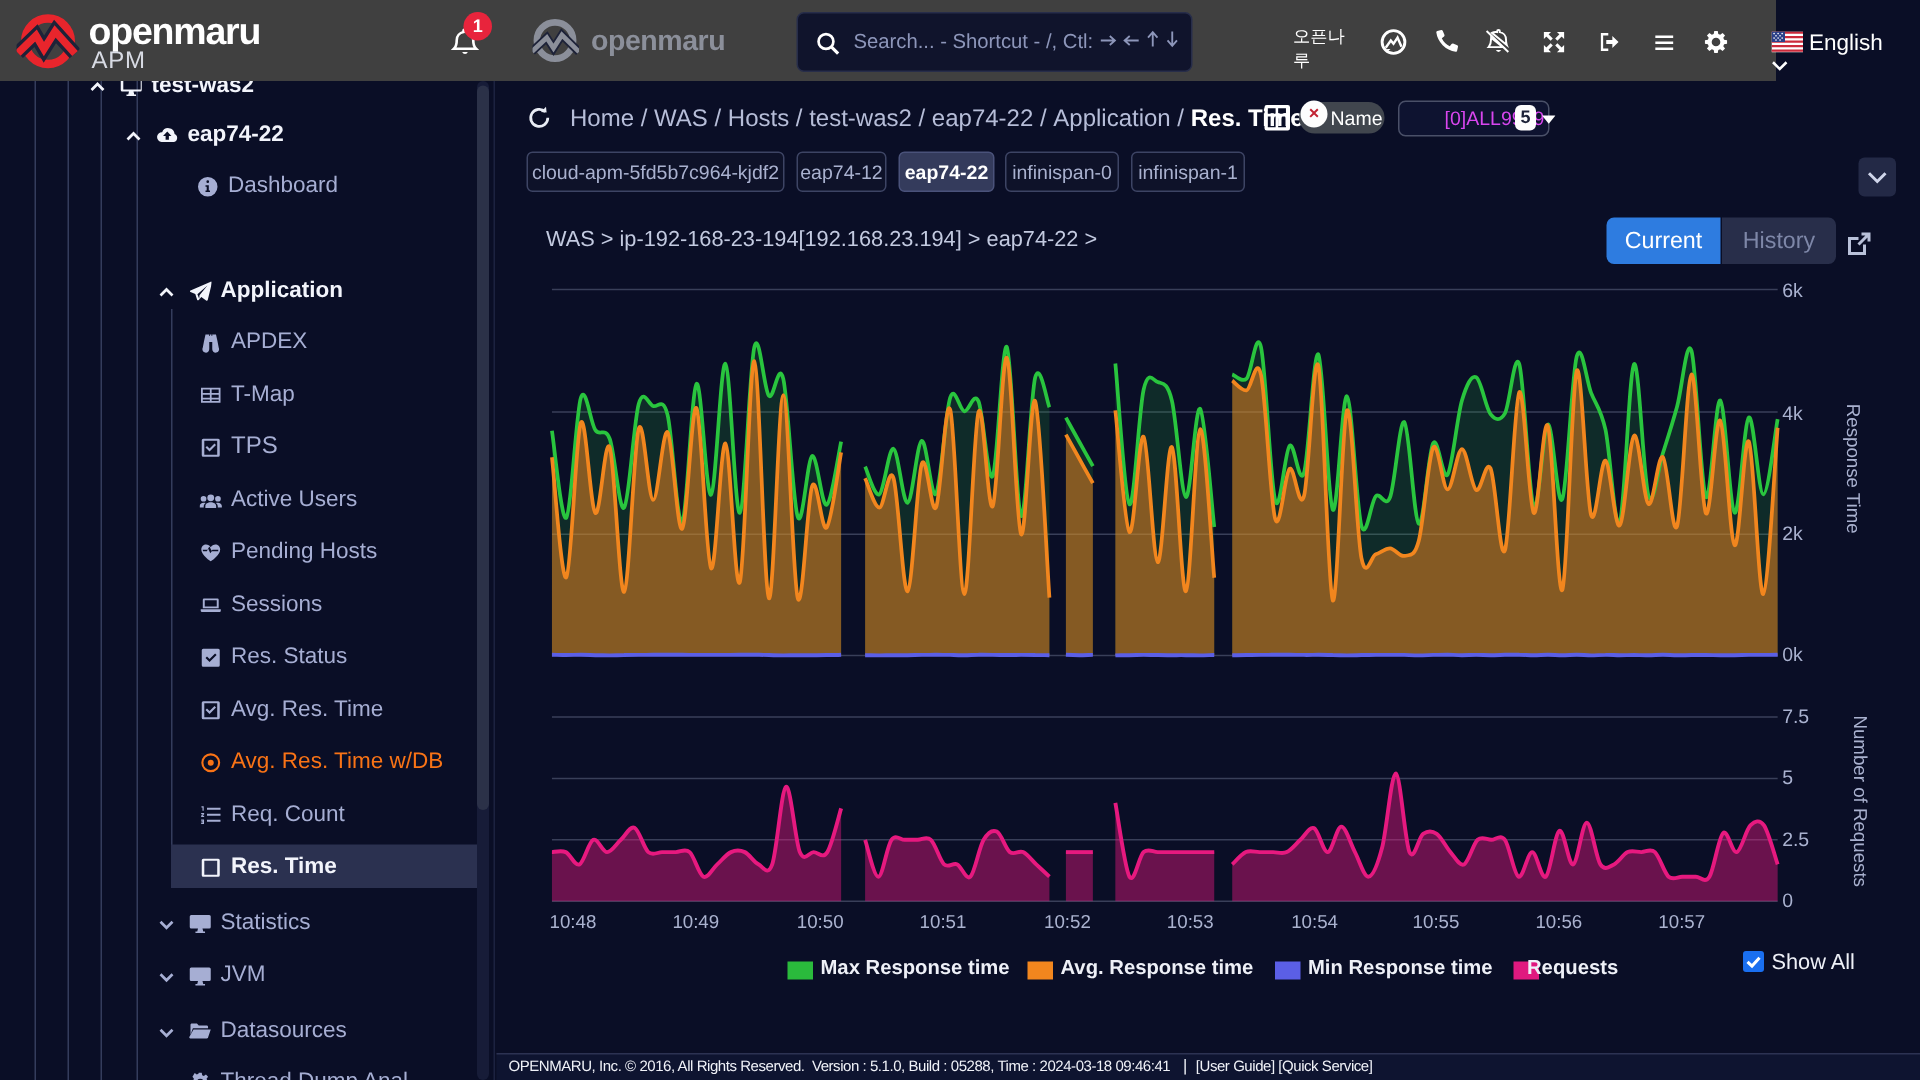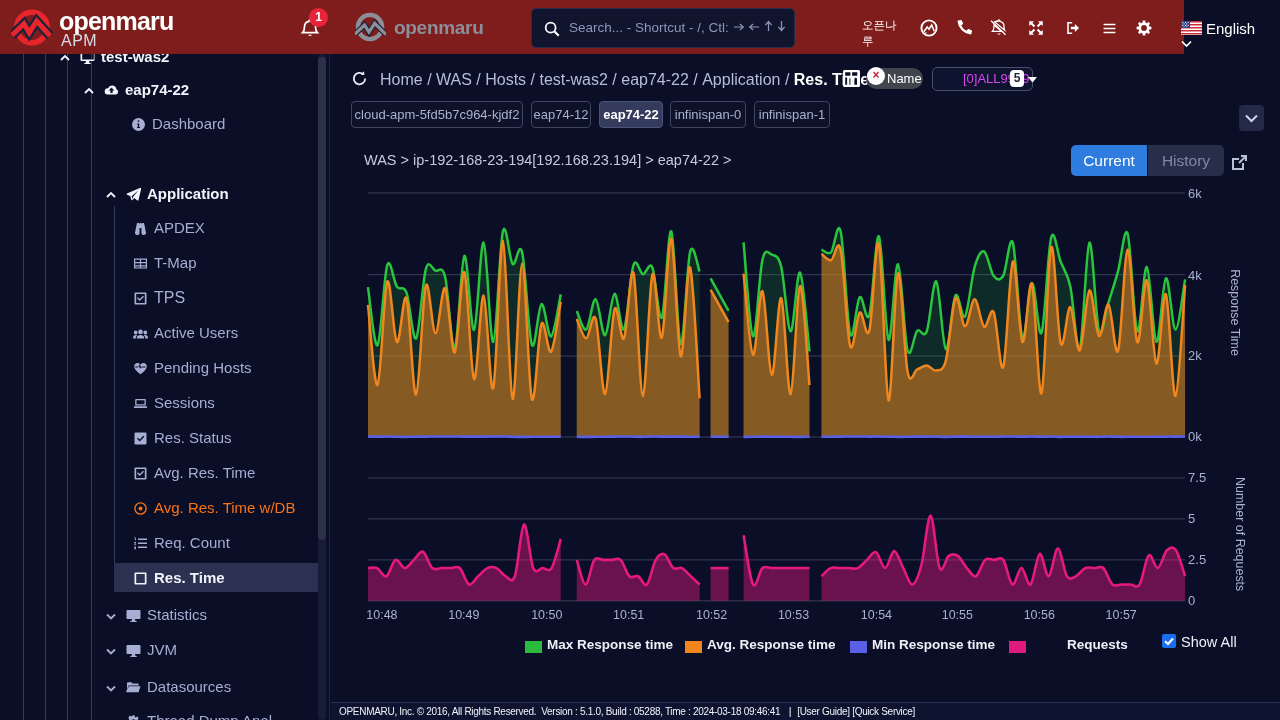--- a/index.html
+++ b/index.html
@@ -1,17 +1,17 @@
 <!DOCTYPE html>
 <html><head><meta charset="utf-8"><style>
 * { margin:0; padding:0; box-sizing:border-box; }
 html,body { width:1280px; height:720px; overflow:hidden; background:#0a0e26; font-family:"Liberation Sans", sans-serif; }
 .abs { position:absolute; }
 .vline { position:absolute; width:1px; background:#343c5c; }
-#header { position:absolute; left:0; top:0; width:1184px; height:54px; background:#7f1d1d; z-index:5; }
+#header { position:absolute; left:0; top:0; width:1184px; height:54px; background:#404040; z-index:5; }
 #sidebar { position:absolute; left:0; top:54px; width:330px; height:666px; background:#0a0e26; overflow:hidden; border-right:1px solid #1c2240; }
 #main { position:absolute; left:331px; top:54px; width:949px; height:666px; background:#0a0e26; }
 .bc { color:#b6bdd8; font-size:16px; }
 .tag { position:absolute; top:47px; height:27px; border:1px solid #3d4464; border-radius:4px; color:#a9b1cf; font-size:13px; line-height:25px; text-align:center; white-space:nowrap; overflow:hidden; background:rgba(20,25,48,0.4); }
 </style></head>
 <body>
 <div id="header">
   <svg style="position:absolute;left:11px;top:7px" width="42" height="42" viewBox="0 0 42 42">
 <circle cx="21" cy="20.5" r="15.2" fill="none" stroke="#e8252c" stroke-width="5.6"></circle>
 <path d="M1 28.3 L13 16.7 L18.3 25.7 L25.7 14 L39 28.7" fill="none" stroke="#1d2238" stroke-width="9.5" stroke-linejoin="miter" transform="translate(0,0)"></path>
@@ -354,21 +354,21 @@
   </svg>
 
   <div class="abs" style="left:0;top:583px;width:949px;height:30px;color:#eef0f7;font-size:13.5px;font-weight:700;">
     <span class="abs" style="left:194px;top:4px;width:17px;height:12px;background:#2aba3c;"></span>
       <span class="abs" style="left:216px;">Max Response time</span>
     <span class="abs" style="left:354px;top:4px;width:17px;height:12px;background:#f2861e;"></span>
       <span class="abs" style="left:376px;">Avg. Response time</span>
     <span class="abs" style="left:519px;top:4px;width:17px;height:12px;background:#5b5fe6;"></span>
       <span class="abs" style="left:541px;">Min Response time</span>
     <span class="abs" style="left:678px;top:4px;width:17px;height:12px;background:#e0197f;"></span>
-      <span class="abs" style="left:736px;">Requests</span>
+      <span class="abs" style="left:687px;">Requests</span>
     <span class="abs" style="left:831px;top:-3px;width:14px;height:14px;background:#1a6ff0;border-radius:2px;"><svg width="14" height="14" viewBox="0 0 14 14">
           <path d="M3 7.2 6 10 11 4.5" fill="none" stroke="#fff" stroke-width="2"></path>
         </svg></span>
     <span class="abs" style="left:850px;top:-3px;font-weight:400;font-size:14.5px;">Show All</span>
   </div>
 
   <div class="abs" style="left:0;top:648px;width:949px;height:20px;background:#0e1430;border-top:1px solid #2c3252;color:#f0f2f8;font-size:10px;line-height:17px;letter-spacing:-0.3px;">
     <span style="margin-left:8px;">OPENMARU, Inc. © 2016, All Rights Reserved.&nbsp; Version : 5.1.0, Build : 05288, Time : 2024-03-18 09:46:41</span>
     <span style="margin:0 6px;font-size:11px;">|</span><span>[User Guide] [Quick Service]</span>
   </div>

